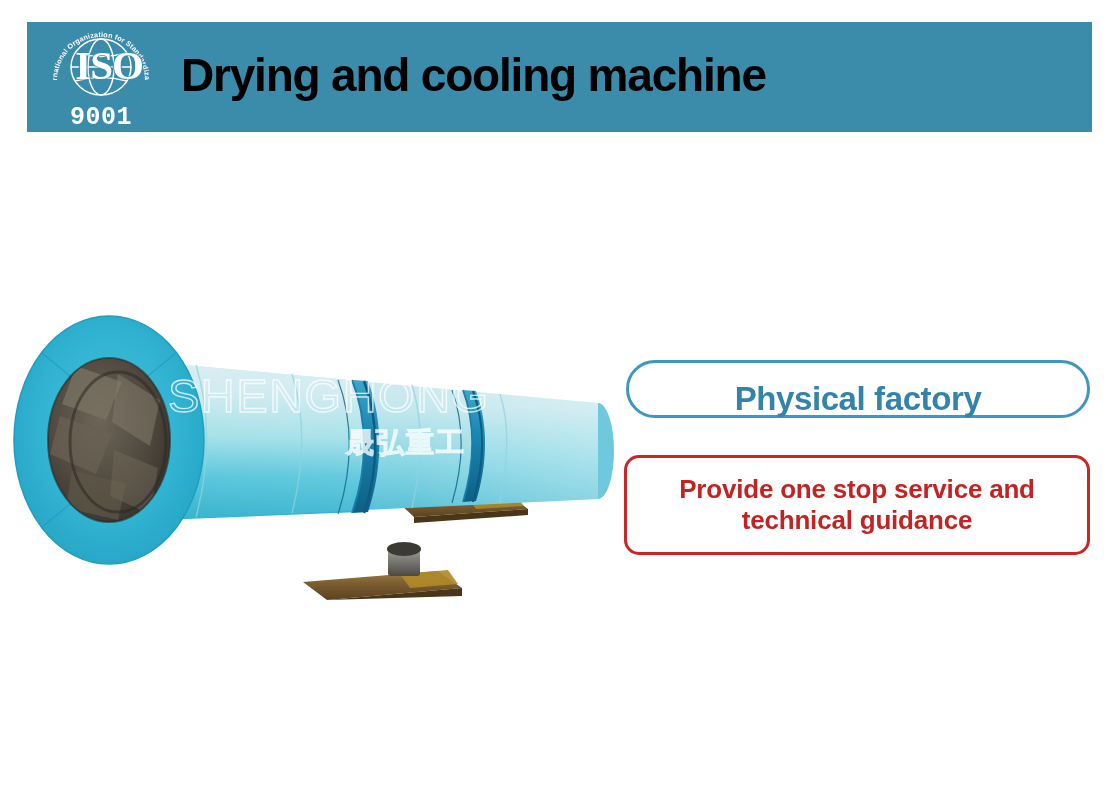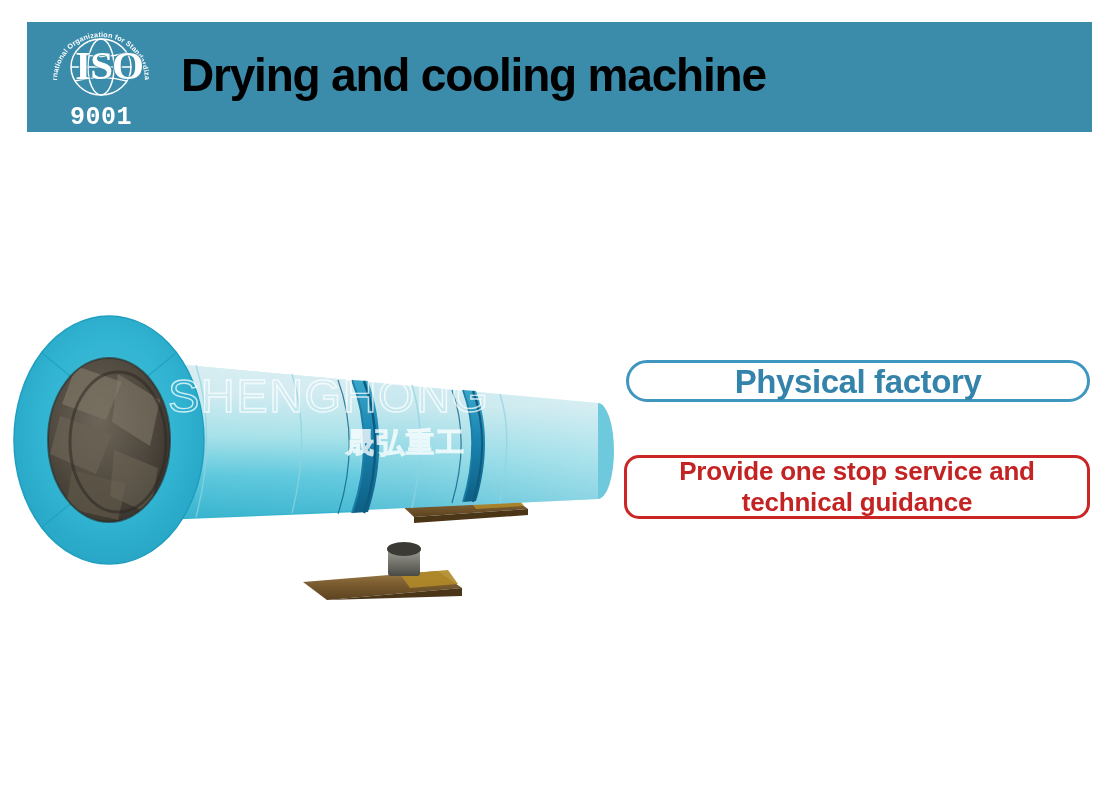--- a/index.html
+++ b/index.html
@@ -144,44 +144,44 @@
     -webkit-text-stroke: 1.1px rgba(255,255,255,0.78);
     white-space: nowrap;
   }
 
   
   #callout-physical-factory {
     position: absolute;
     left: 626px;
     top: 360px;
     width: 464px;
-    height: 42px;
+    height: 58px;
     border: 3px solid #3f96be;
     border-radius: 29px;
     background: #ffffff;
     display: flex;
-    align-items: center;
+    align-items: flex-end;
     justify-content: center;
   }
   #callout-physical-factory-label {
     color: #3483ab;
     font-family: "Liberation Sans", sans-serif;
     font-weight: bold;
     font-size: 33px;
     letter-spacing: -0.4px;
     line-height: 1;
     white-space: nowrap;
   }
 
   #callout-service {
     position: absolute;
     left: 624px;
     top: 455px;
     width: 466px;
-    height: 64px;
+    height: 100px;
     border: 3px solid #cc2525;
     border-radius: 15px;
     background: #ffffff;
     display: flex;
     align-items: center;
     justify-content: center;
   }
   #callout-service-label {
     color: #c42323;
     font-family: "Liberation Sans", sans-serif;

